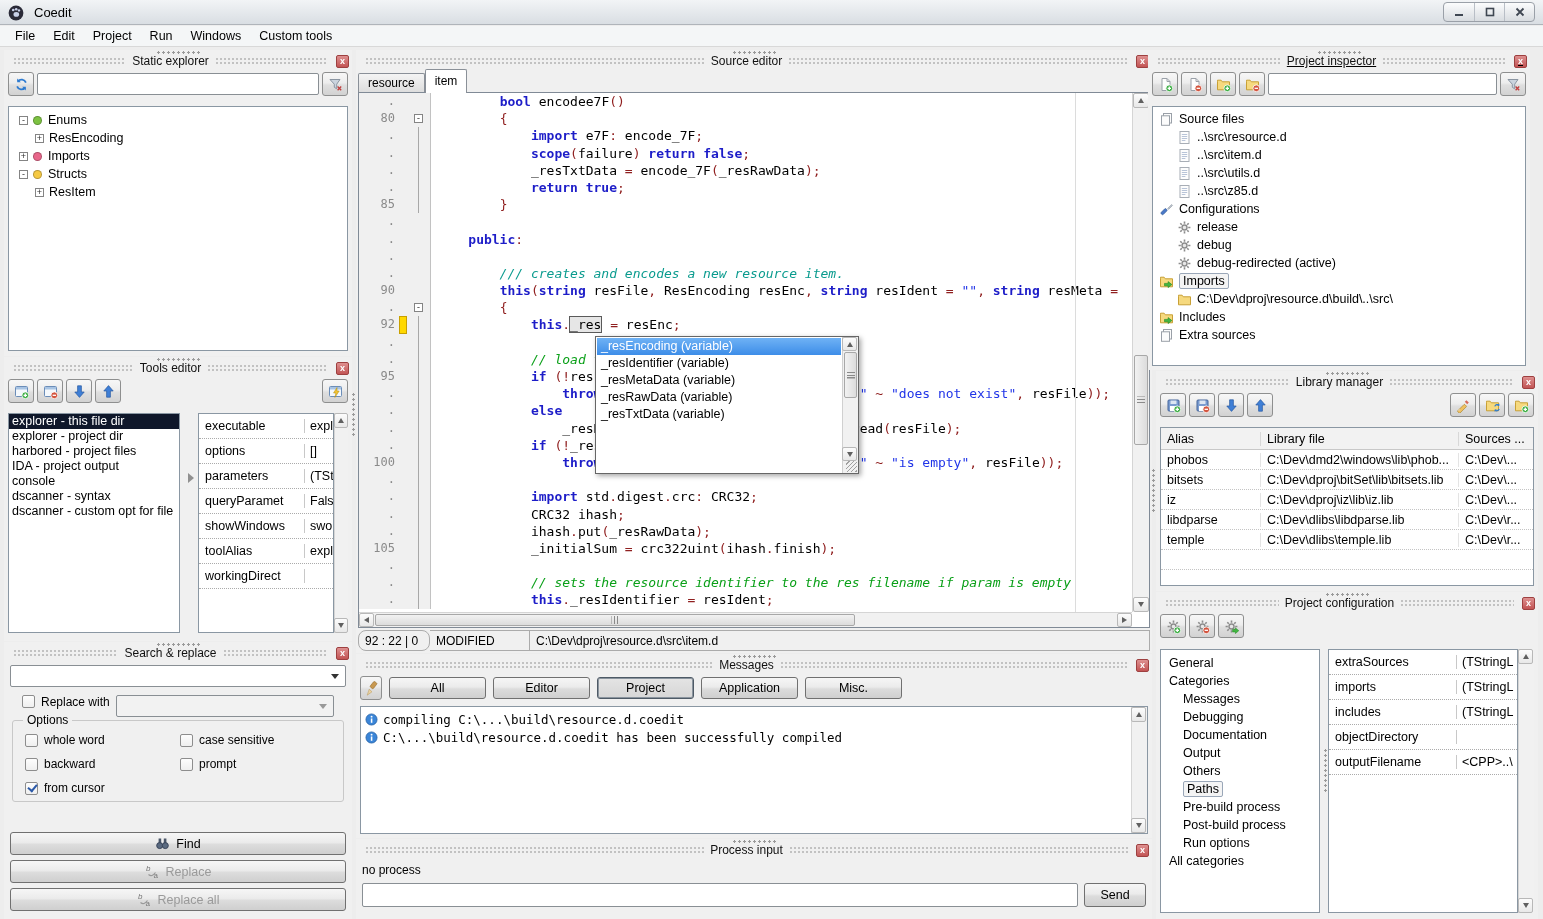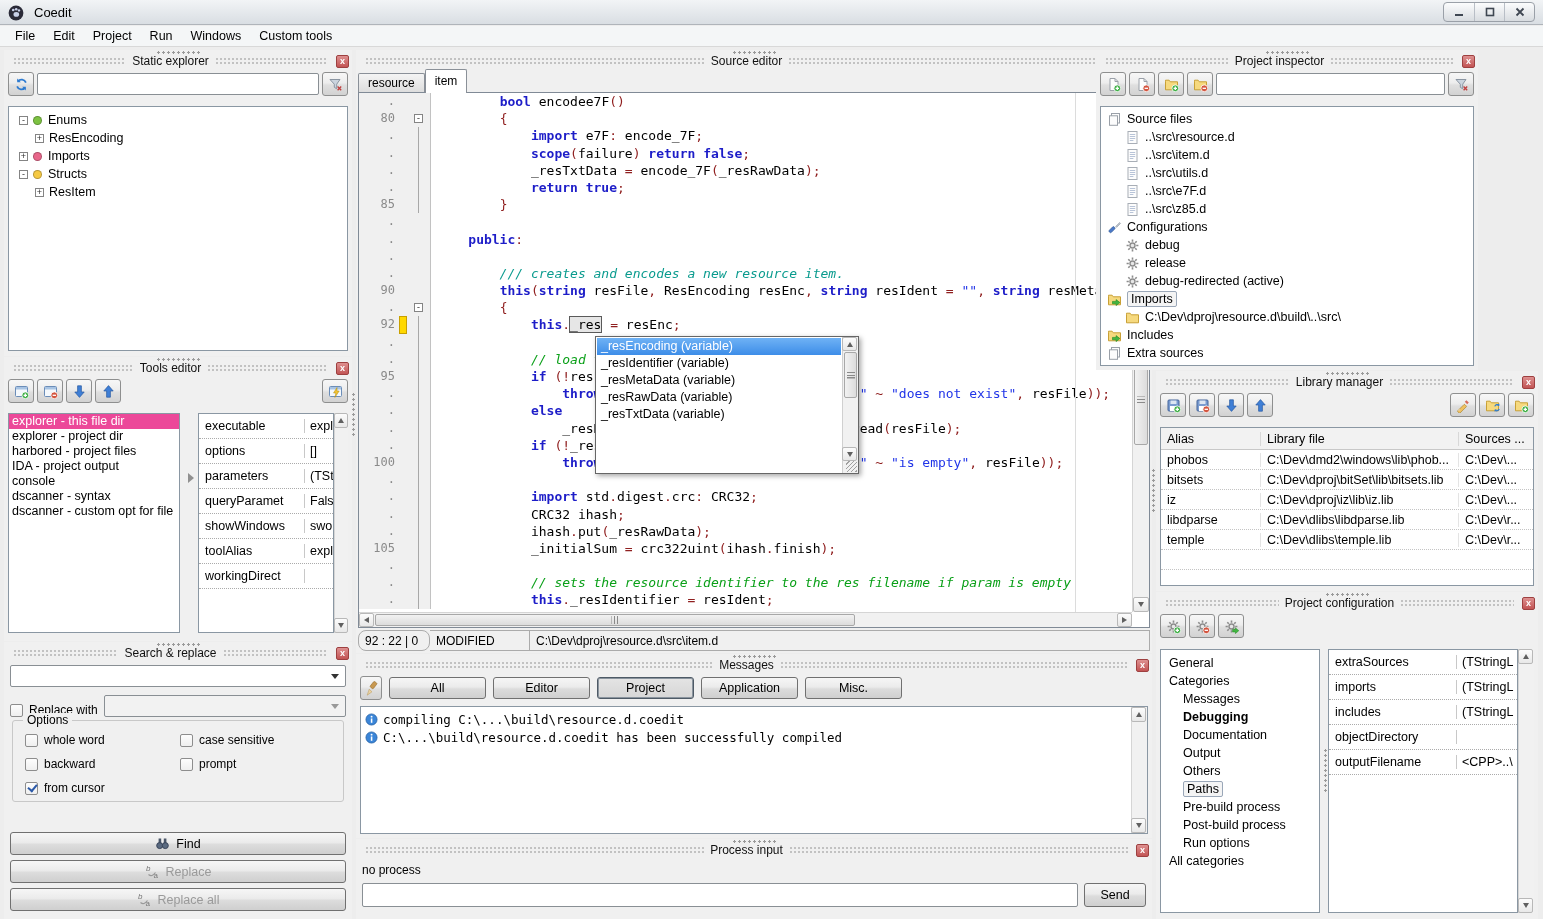--- a/index.html
+++ b/index.html
@@ -41,21 +41,21 @@
   .btn.disabled { color:#9A9A9A; }
   .pressed { border:1px solid #4E5A66; box-shadow:inset 0 0 0 1px #8A949E; background:linear-gradient(#E4E4E4,#D6D6D6); }
 
   
   .tree { font-size:12.5px; overflow:hidden; }
   .trow { height:18px; display:flex; align-items:center; white-space:nowrap; }
   .expbox { width:9px; height:9px; border:1px solid #848484; background:#fff; font-size:9px; line-height:7px; text-align:center; color:#333; margin-right:5px; flex:none; }
   .dot { width:9px; height:9px; border-radius:50%; margin-right:6px; flex:none; border:1px solid rgba(0,0,0,.25); }
   .ticon { width:16px; height:15px; margin-right:4px; flex:none; }
   .focusbox { border:1px solid #9AA7B8; border-radius:2px; background:#F4F4F4; padding:0 3px; }
-  .selrow { background:#ec4899; color:#fff; }
+  .selrow { background:#0f172a; color:#fff; }
 
   .gridtbl { font-size:12.5px; }
   .grow { display:flex; border-bottom:1px dotted #ABABAB; align-items:center; }
   .gkey { padding:0 6px; border-right:1px solid #C8C8C8; overflow:hidden; white-space:nowrap; }
   .gval { padding:0 5px; overflow:hidden; white-space:nowrap; flex:1; }
 
   
   .sb-v { position:absolute; width:17px; background:#F1F1F1; border-left:1px solid #D5D5D5; }
   .sb-h { position:absolute; height:15px; background:#F1F1F1; border-top:1px solid #D5D5D5; }
   .sb-btn { position:absolute; width:16px; height:15px; background:linear-gradient(#FCFCFC,#E8E8E8); border:1px solid #B8B8B8; border-radius:2px; display:flex; align-items:center; justify-content:center; }
@@ -335,21 +335,21 @@
   <div class="phead">
       <div class="pdots"></div>
     <span class="plabel">Search &amp; replace</span>
     <div class="pdots"></div>
     <span class="closeX">x</span>
   </div>
   <div class="combo" style="margin:4px 6px 0; height:22px;">
       <span></span>
       <span class="carr"></span>
     </div>
-  <div style="display:flex; align-items:flex-end; gap:6px; margin:8px 6px 0;">
+  <div style="display:flex; align-items:flex-start; gap:6px; margin:8px 18px 0;">
     <span class="cb"></span>
     <span>Replace with</span>
     <div class="combo" style="flex:1; background:#F2F2F2;">
         <span></span>
         <span class="carr" style="border-top-color:#999"></span>
       </div>
   </div>
   <div class="groupbox" style="position:absolute; left:8px; right:8px; top:78px; height:82px;">
     <span class="grouplabel">Options</span>
     <div style="display:grid; grid-template-columns:1fr 1fr; gap:10px 4px; padding:12px 12px 0;">
@@ -724,21 +724,21 @@
     <div class="pdots"></div>
     <span class="closeX">x</span>
   </div>
   <div style="padding:5px 6px 2px;">no process</div>
   <div style="display:flex; gap:6px; padding:4px 6px; align-items:center;">
     <input type="text" style="flex: 1 1 0%; height: 24px;" value="">
     <span class="btn" style="width:62px; height:24px;">Send</span>
   </div>
 </div>
 
-<div class="panel" style="left:1096px; top:50px; width:382px; height:320px;">
+<div class="panel" style="left:1148px; top:50px; width:382px; height:320px;text-decoration:underline;">
   <div class="hgrip"></div>
   <div class="phead">
       <div class="pdots"></div>
     <span class="plabel">Project inspector</span>
     <div class="pdots"></div>
     <span class="closeX">x</span>
   </div>
   <div class="toolrow">
     <span class="tbtn">
         <span>
@@ -825,57 +825,48 @@
         </span>
         <span>..\src\utils.d</span>
       </div>
       <div class="trow" style="padding-left: 22px;">
         <span class="ticon">
           <svg width="15" height="15" viewBox="0 0 15 15">
             <rect x="3" y="1.5" width="9" height="12" fill="#FDFDFD" stroke="#A8AEB6"></rect>
             <path d="M4.8 4.5h5.4M4.8 6.5h5.4M4.8 8.5h5.4M4.8 10.5h3.6" stroke="#B8C4D8"></path>
           </svg>
         </span>
-        <span>..\src\e7F.d</span>
-      </div>
-      <div class="trow" style="padding-left: 22px;">
-        <span class="ticon">
-          <svg width="15" height="15" viewBox="0 0 15 15">
-            <rect x="3" y="1.5" width="9" height="12" fill="#FDFDFD" stroke="#A8AEB6"></rect>
-            <path d="M4.8 4.5h5.4M4.8 6.5h5.4M4.8 8.5h5.4M4.8 10.5h3.6" stroke="#B8C4D8"></path>
-          </svg>
-        </span>
         <span>..\src\z85.d</span>
       </div>
       <div class="trow" style="padding-left: 4px;">
         <span class="ticon">
           <svg width="15" height="15" viewBox="0 0 15 15">
             <rect x="1.6" y="8.2" width="7" height="3" rx="1.2" transform="rotate(-45 5 9.8)" fill="#4A78C8" stroke="#2A548F" stroke-width="0.6"></rect>
             <path d="M8.6 6.4l4-4 1 1-4 4z" fill="#B8C0CA" stroke="#8A929C" stroke-width="0.5"></path>
           </svg>
         </span>
         <span>Configurations</span>
       </div>
       <div class="trow" style="padding-left: 22px;">
         <span class="ticon">
           <svg width="15" height="15" viewBox="0 0 15 15">
             <path d="M7.5 1.6v2.2M7.5 11.2v2.2M1.6 7.5h2.2M11.2 7.5h2.2M3.3 3.3l1.5 1.5M10.2 10.2l1.5 1.5M11.7 3.3l-1.5 1.5M4.8 10.2l-1.5 1.5" stroke="#8C8C8C" stroke-width="1.6"></path>
             <circle cx="7.5" cy="7.5" r="2.5" fill="#E8E8E8" stroke="#8C8C8C" stroke-width="1.4"></circle>
           </svg>
         </span>
-        <span>debug</span>
+        <span>release</span>
       </div>
       <div class="trow" style="padding-left: 22px;">
         <span class="ticon">
           <svg width="15" height="15" viewBox="0 0 15 15">
             <path d="M7.5 1.6v2.2M7.5 11.2v2.2M1.6 7.5h2.2M11.2 7.5h2.2M3.3 3.3l1.5 1.5M10.2 10.2l1.5 1.5M11.7 3.3l-1.5 1.5M4.8 10.2l-1.5 1.5" stroke="#8C8C8C" stroke-width="1.6"></path>
             <circle cx="7.5" cy="7.5" r="2.5" fill="#E8E8E8" stroke="#8C8C8C" stroke-width="1.4"></circle>
           </svg>
         </span>
-        <span>release</span>
+        <span>debug</span>
       </div>
       <div class="trow" style="padding-left: 22px;">
         <span class="ticon">
           <svg width="15" height="15" viewBox="0 0 15 15">
             <path d="M7.5 1.6v2.2M7.5 11.2v2.2M1.6 7.5h2.2M11.2 7.5h2.2M3.3 3.3l1.5 1.5M10.2 10.2l1.5 1.5M11.7 3.3l-1.5 1.5M4.8 10.2l-1.5 1.5" stroke="#8C8C8C" stroke-width="1.6"></path>
             <circle cx="7.5" cy="7.5" r="2.5" fill="#E8E8E8" stroke="#8C8C8C" stroke-width="1.4"></circle>
           </svg>
         </span>
         <span>debug-redirected (active)</span>
       </div>
@@ -1073,21 +1064,21 @@
   <div class="sunken tree" style="position:absolute; left:4px; top:57px; width:160px; bottom:6px; padding:4px 2px; overflow:hidden;" id="pc-tree">
       <div class="trow" style="padding-left: 6px;">
         <span>General</span>
       </div>
       <div class="trow" style="padding-left: 6px;">
         <span>Categories</span>
       </div>
       <div class="trow" style="padding-left: 20px;">
         <span>Messages</span>
       </div>
-      <div class="trow" style="padding-left: 20px; font-weight: bold;">
+      <div class="trow" style="padding-left: 20px;">
         <span>Debugging</span>
       </div>
       <div class="trow" style="padding-left: 20px;">
         <span>Documentation</span>
       </div>
       <div class="trow" style="padding-left: 20px;">
         <span>Output</span>
       </div>
       <div class="trow" style="padding-left: 20px;">
         <span>Others</span>

